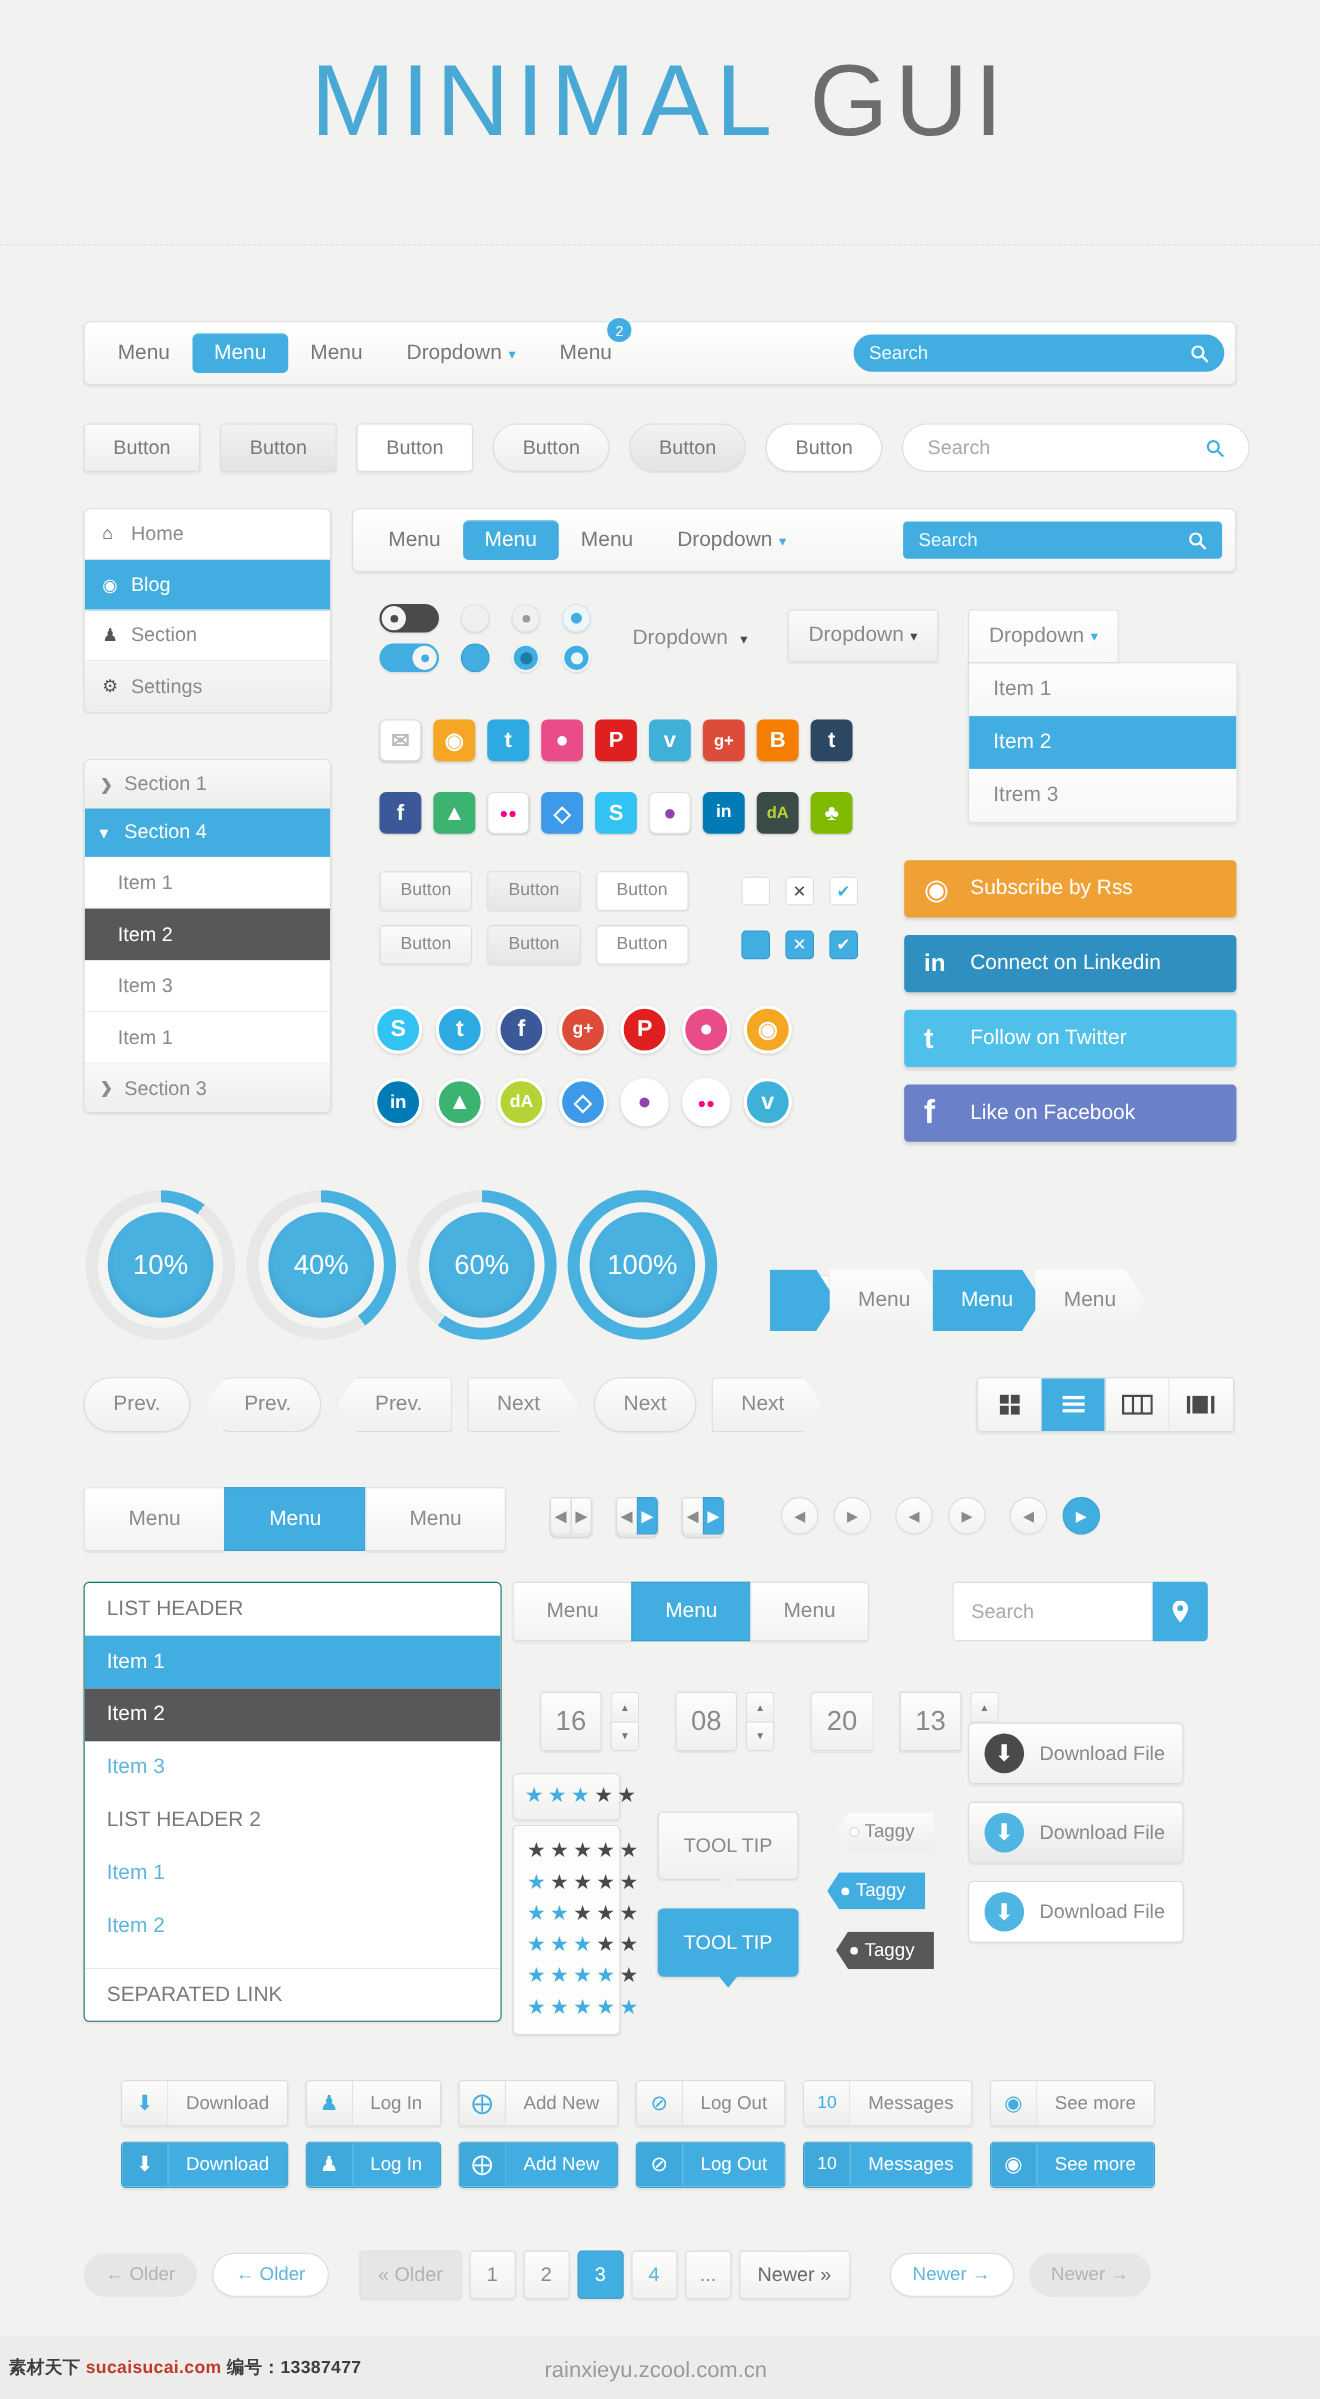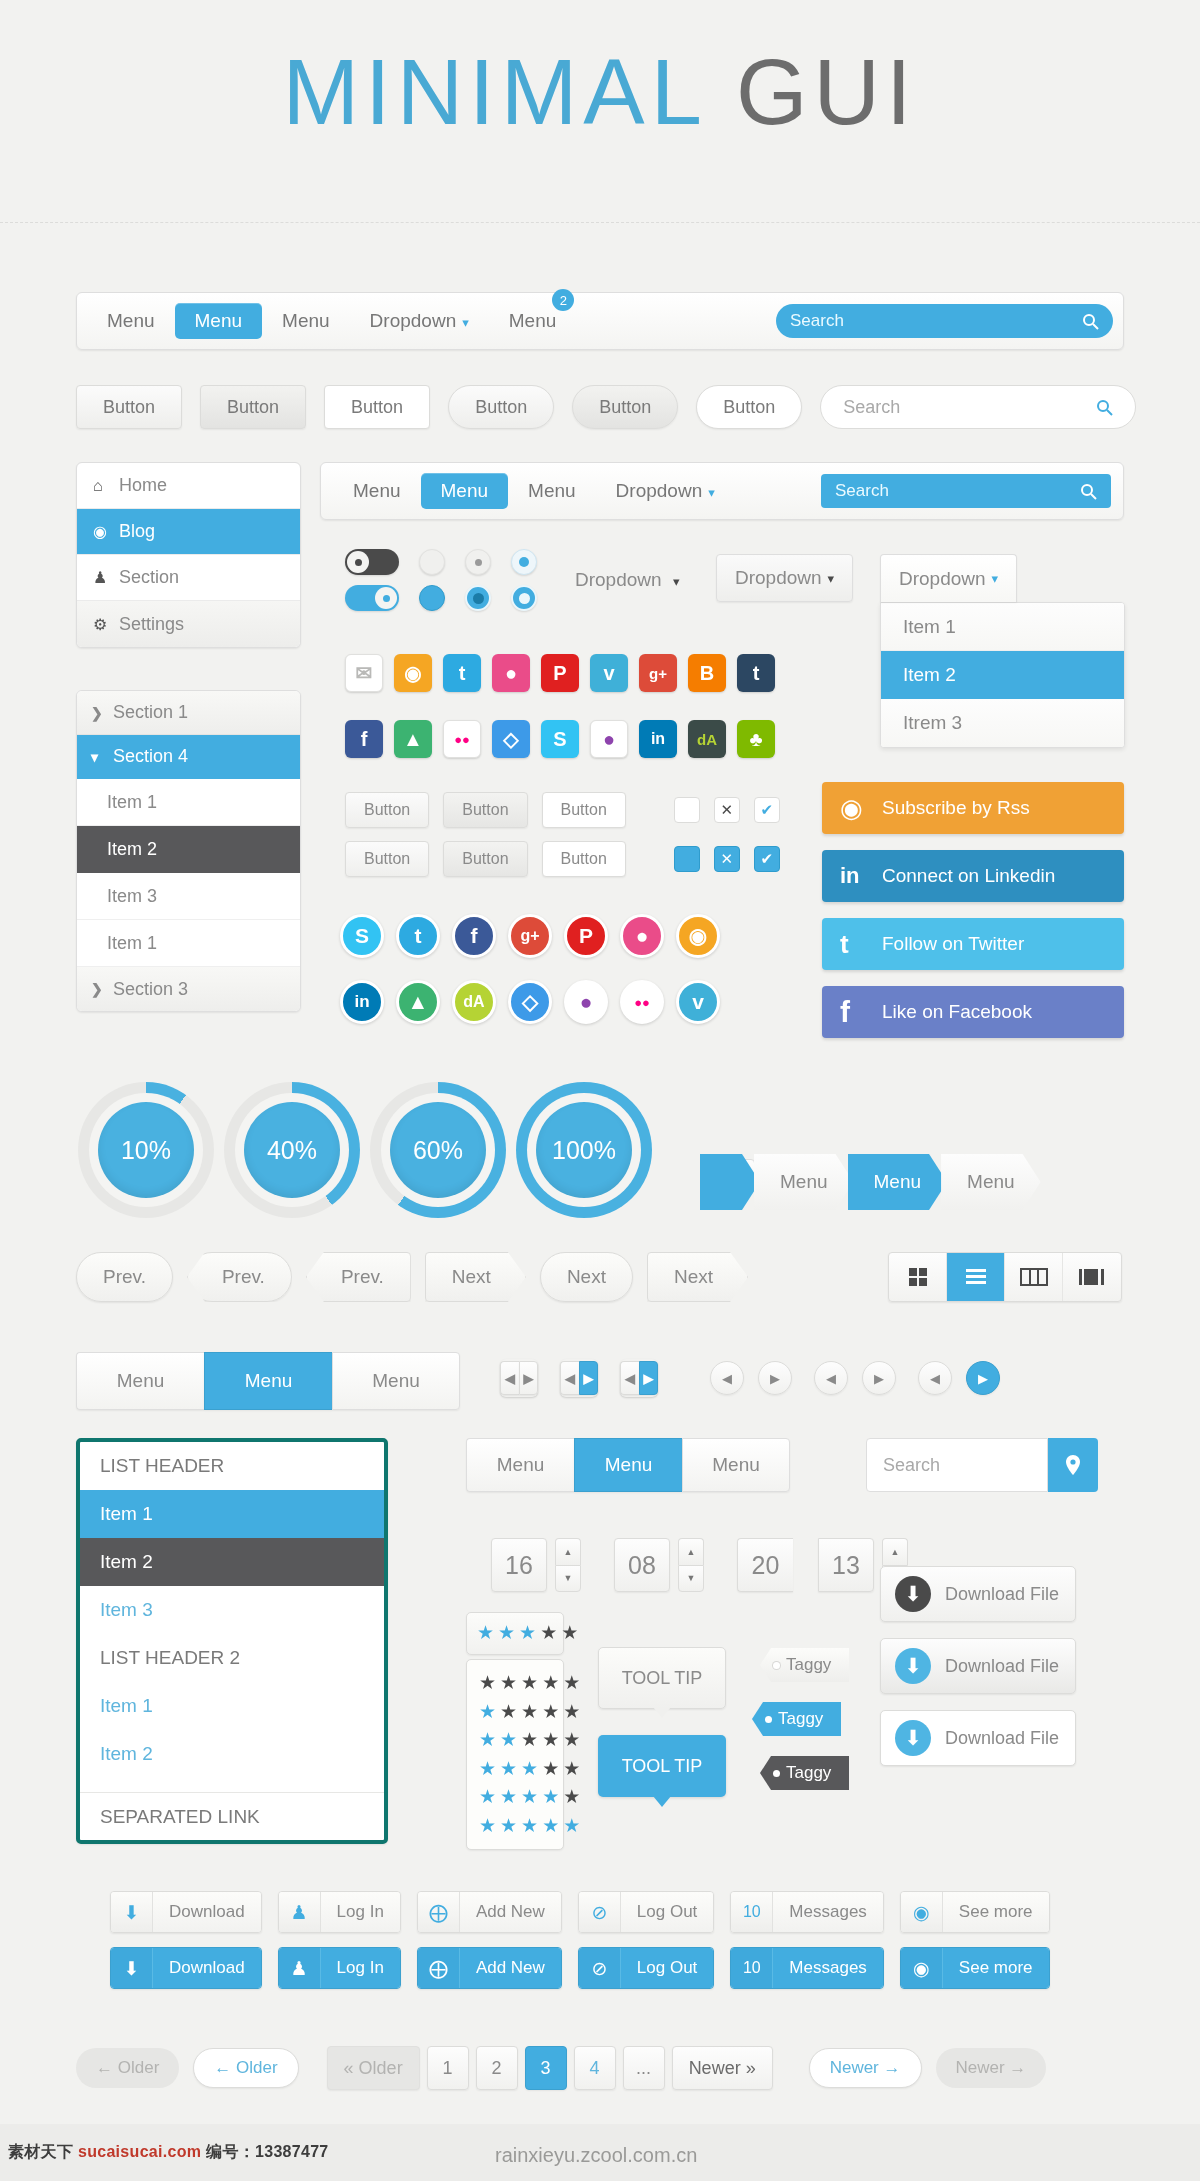--- a/index.html
+++ b/index.html
@@ -230,22 +230,22 @@
     justify-content:center; font-size:13px; color:#8a8a8a;
     background:linear-gradient(#fdfdfd,#f1f1ef); border:1px solid #dcdcda;
     box-shadow:0 1px 2px rgba(0,0,0,.06); }
   .pgrp.sq .pbtn:first-child { border-radius:4px 0 0 4px; border-right:none; }
   .pgrp.sq .pbtn:last-child  { border-radius:0 4px 4px 0; }
   .pbtn.on { background:#42ade0; color:#fff; border-color:#3ba0cf; }
   .pgrp.cc { gap:14px; }
   .pgrp.cc .pbtn { border-radius:50%; }
 
   
-  .listpanel { position:absolute; left:76px; top:1434px; width:312px;
-    background:#fff; border:4px solid #0f766e; border-radius:5px;
+  .listpanel { position:absolute; left:76px; top:1434px; width:380px;
+    background:#fff; border:1px solid #0f766e; border-radius:5px;
     box-shadow:0 1px 2px rgba(0,0,0,.07); overflow:hidden; }
   .lp-head { height:48px; display:flex; align-items:center; padding:0 20px;
     font-size:19px; color:#7a7a7a; }
   .lp-item { height:48px; display:flex; align-items:center; padding:0 20px;
     font-size:19px; color:#5fb5dd; }
   .lp-item.on { background:#42ade0; color:#fff; }
   .lp-item.dark { background:#58585a; color:#fff; }
   .lp-sep { border-top:1px solid #e7e7e5; }
 
   

